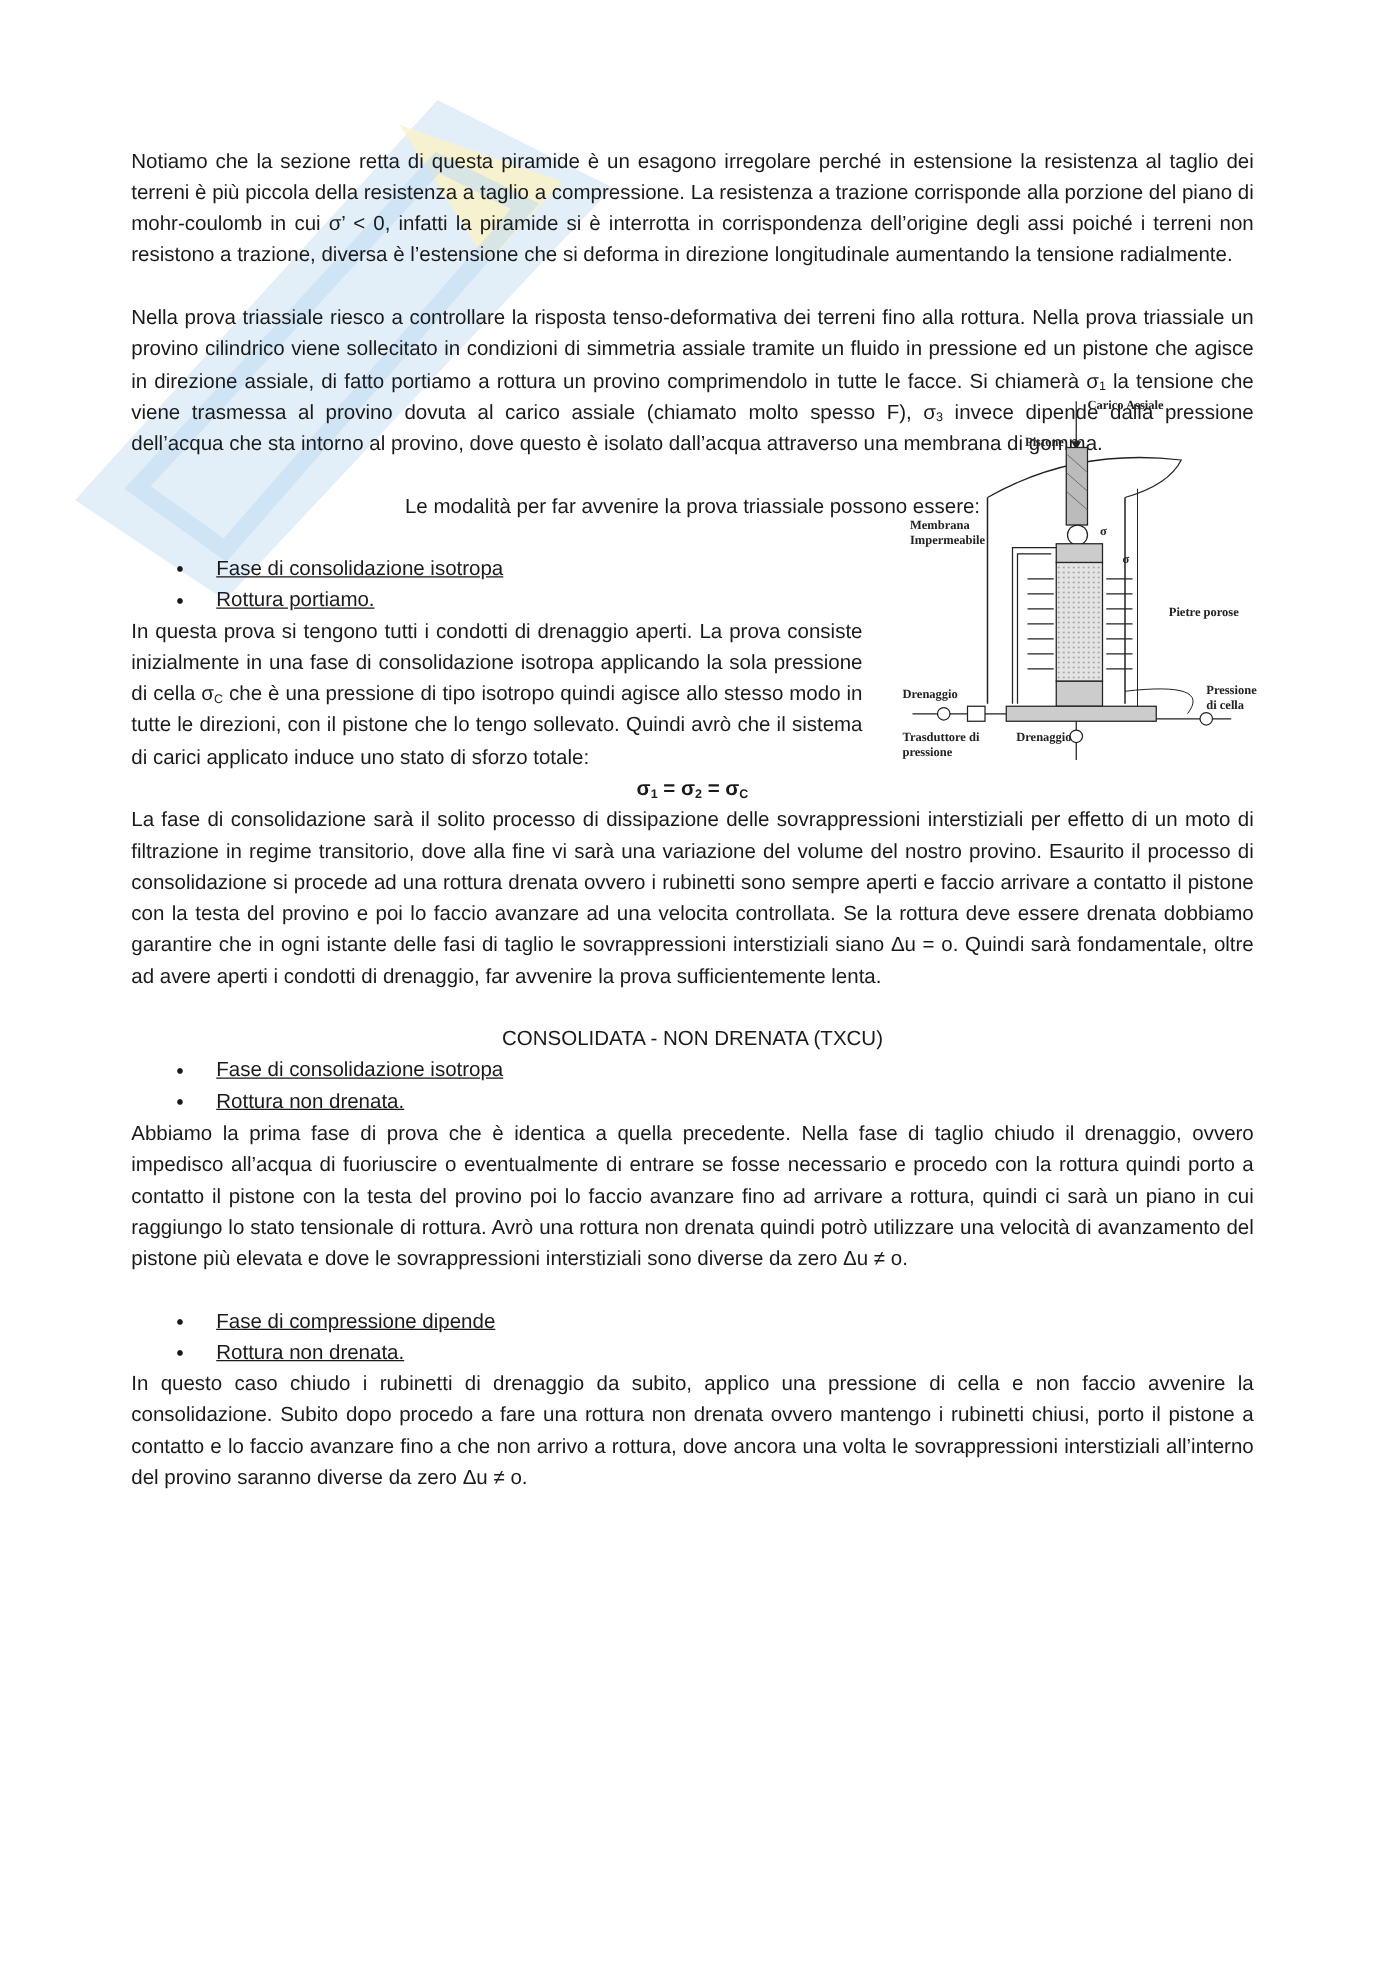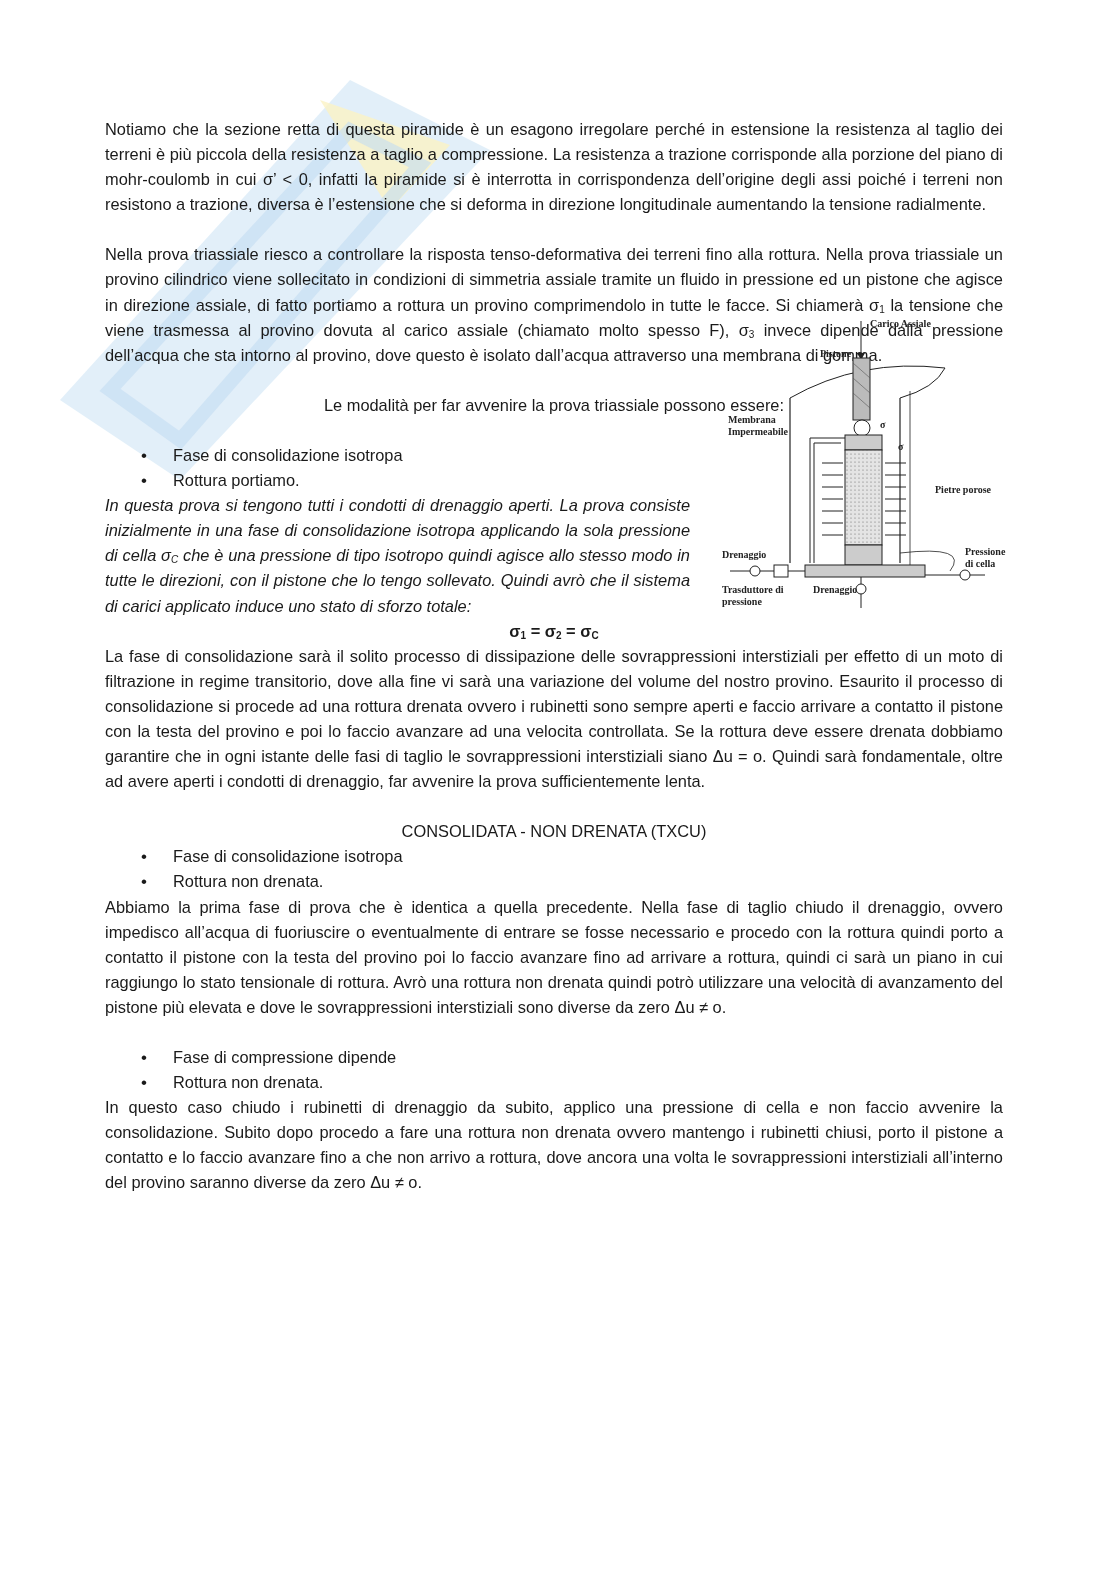--- a/index.html
+++ b/index.html
@@ -4,24 +4,24 @@
 <style>
   html, body { margin:0; padding:0; background:#ffffff; }
   body { width:1116px; height:1579px; position:relative; overflow:hidden;
          font-family:"Liberation Sans", "DejaVu Sans", sans-serif; color:#1a1a1a; }
   .watermark { position:absolute; left:20px; top:40px; width:480px; height:440px; pointer-events:none; z-index:0; }
   .page { position:absolute; left:105px; top:117px; width:898px; z-index:1; font-size:16.4px; line-height:25.1px; }
   p { margin:0; text-align:justify; }
   .gap { height:25px; }
   .heading { margin:0; text-align:center; }
   ul { margin:0; padding:0; list-style:none; }
-  ul li { position:relative; padding-left:68px; }
+  ul li { position:relative; padding-left:68px;text-decoration:underline; }
   ul li::before { content:"\2022"; position:absolute; left:36px; top:0; font-size:17px; }
   .wrap-block { position:relative; }
-  .narrow { width:585px;font-style:italic; }
+  .narrow { width:585px; }
   .formula { font-weight:bold; }
   .diagram { position:absolute; left:605px; top:-80px; width:300px; height:300px; }
   sub { font-size:10px; vertical-align:-2px; line-height:0; }
   .diagram text { font-family:"Liberation Serif", "DejaVu Serif", serif; font-size:10px; font-weight:bold; fill:#222; }
 </style>
 </head>
 <body>
 
 <svg class="watermark" viewBox="0 0 480 440">
   <polygon points="40,360 330,40 470,110 160,440" fill="#d8e9f7" opacity="0.75"></polygon>

